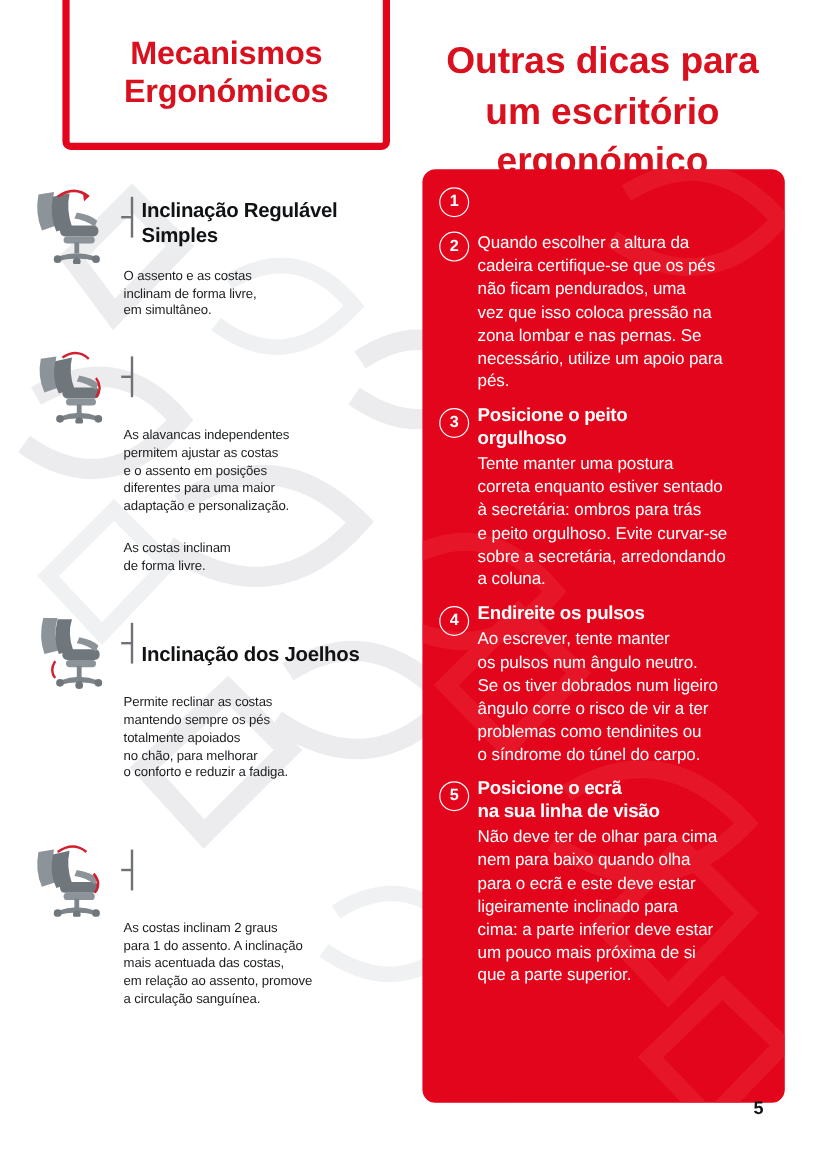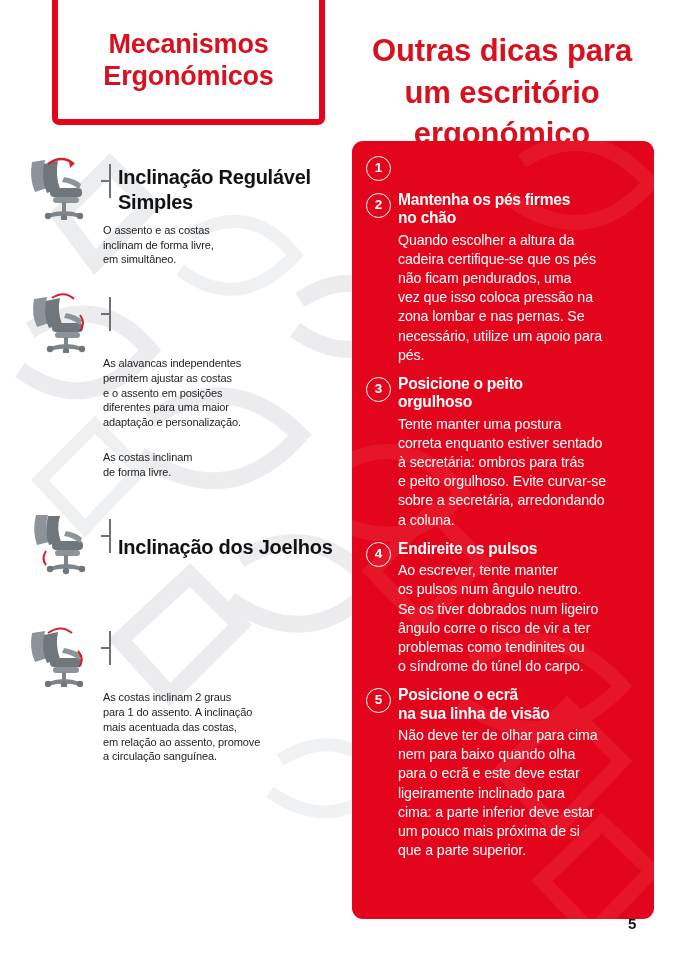--- a/index.html
+++ b/index.html
@@ -118,21 +118,21 @@
     position: absolute;
     left: 1px;
     top: 28px;
     width: 9px;
     height: 1.6px;
     background: #6e7276;
   }
   .mech-head {
     flex: 1 1 auto;
     color: #101214;
-    font-size: 20px;
+    font-size: 17px;
     font-weight: bold;
     line-height: 1.24;
     padding-top: 13px;
     letter-spacing: -0.25px;
   }
   .mech-head.lower { padding-top: 28px; }
   .mech-body {
     margin-left: 103px;
     margin-top: 3px;
     color: #1b1d1f;
@@ -328,20 +328,25 @@
               <circle cx="26" cy="62" r="3.2" fill="#6f777d"></circle>
               <circle cx="42" cy="64" r="3.2" fill="#6f777d"></circle>
               <circle cx="58" cy="62" r="3.2" fill="#6f777d"></circle>
             </g>
             <path d="M22 44 q-5 8 0 14" fill="none" stroke="#d3202f" stroke-width="2"></path>
           </svg>
         </div>
         <div class="tick"></div>
         <div class="mech-head lower">Inclinação dos Joelhos</div>
       </div>
+      <div class="mech-body">Permite reclinar as costas
+mantendo sempre os pés
+totalmente apoiados
+no chão, para melhorar
+o conforto e reduzir a fadiga.</div>
     </div>
 
     <div class="mech" style="margin-top:44px;">
       <div class="mech-top">
         <div class="mech-icon">
           <svg width="76" height="68" viewBox="0 0 76 68" xmlns="http://www.w3.org/2000/svg">
             <g fill="#8c949a">
               <path d="M8 14 q-3 16 3 29 l12 -4 q-5 -14 -2 -27 z"></path>
               <path d="M20 16 q-3 16 3 28 l13 -4 q-5 -14 -2 -27 z" fill="#6f777d"></path>
               <rect x="26" y="39" width="32" height="9" rx="4" fill="#6f777d"></rect>
@@ -385,22 +390,20 @@
 
     <div id="tips-list">
 
       <div class="tip">
         <div class="tip-badge">1</div>
       </div>
 
       <div class="tip">
         <div class="tip-badge">2</div>
         <div class="tip-content">
-          <div class="tip-title">Mantenha os pés firmes
-no chão</div>
           <div class="tip-body">Quando escolher a altura da
 cadeira certifique-se que os pés
 não ficam pendurados, uma
 vez que isso coloca pressão na
 zona lombar e nas pernas. Se
 necessário, utilize um apoio para
 pés.</div>
         </div>
       </div>
 

